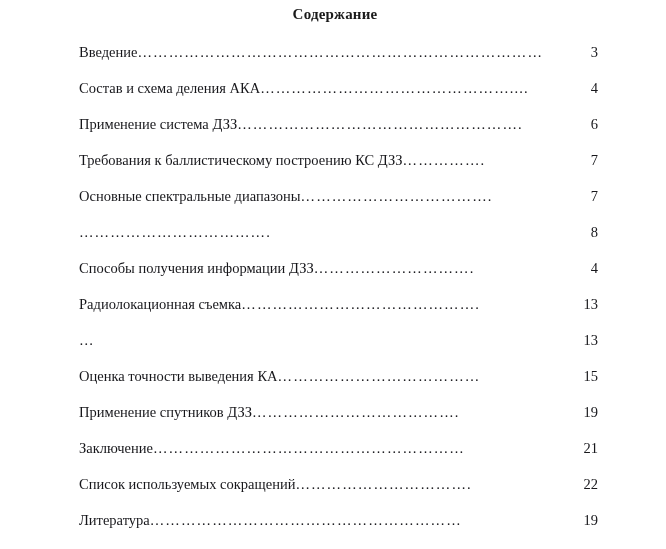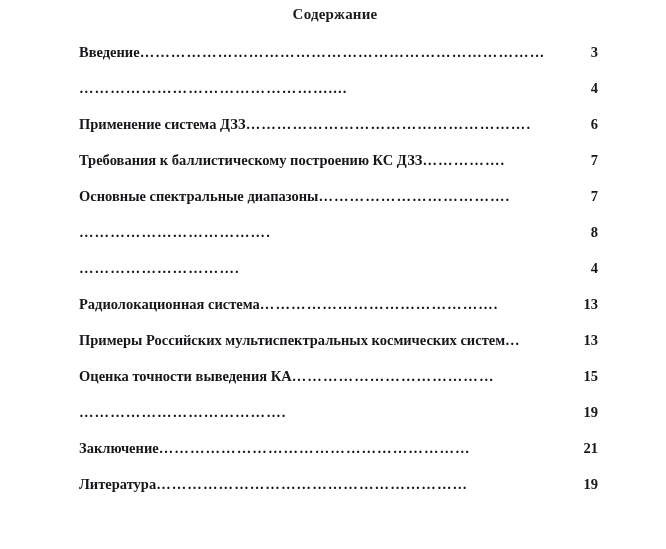--- a/index.html
+++ b/index.html
@@ -35,21 +35,20 @@
   }
   .toc-row {
     display: flex;
     align-items: baseline;
     font-size: 14.5px;
     line-height: 1;
     height: 36px;
     color: #17171b;
     white-space: nowrap;
     overflow: hidden;
-    font-weight: bold;
   }
   .toc-label {
     flex: 0 0 auto;
   }
   .toc-leader {
     flex: 1 1 auto;
     overflow: hidden;
     letter-spacing: 1.1px;
     font-size: 14.5px;
     color: #17171b;
@@ -66,20 +65,21 @@
 
 <div class="page">
   <div class="doc-title">Содержание</div>
   <div class="toc" id="toc-container">
       <div class="toc-row">
         <span class="toc-label">Введение</span>
         <span class="toc-leader">……………………………………………………………………</span>
         <span class="toc-page">3</span>
       </div>
       <div class="toc-row">
+        <span class="toc-label">Состав и схема деления АКА</span>
         <span class="toc-leader">…………………………………………....</span>
         <span class="toc-page">4</span>
       </div>
       <div class="toc-row">
         <span class="toc-label">Применение система ДЗЗ</span>
         <span class="toc-leader">……………………………………………….</span>
         <span class="toc-page">6</span>
       </div>
       <div class="toc-row">
         <span class="toc-label">Требования к баллистическому построению КС ДЗЗ</span>
@@ -89,46 +89,52 @@
       <div class="toc-row">
         <span class="toc-label">Основные спектральные диапазоны</span>
         <span class="toc-leader">……………………………….</span>
         <span class="toc-page">7</span>
       </div>
       <div class="toc-row">
         <span class="toc-leader">……………………………….</span>
         <span class="toc-page">8</span>
       </div>
       <div class="toc-row">
+        <span class="toc-label">Способы получения информации ДЗЗ</span>
         <span class="toc-leader">………………………….</span>
         <span class="toc-page">4</span>
       </div>
       <div class="toc-row">
-        <span class="toc-label">Радиолокационная система</span>
+        <span class="toc-label">Радиолокационная съемка</span>
         <span class="toc-leader">……………………………………….</span>
         <span class="toc-page">13</span>
       </div>
       <div class="toc-row">
-        <span class="toc-label">Примеры Российских мультиспектральных космических систем</span>
         <span class="toc-leader">…</span>
         <span class="toc-page">13</span>
       </div>
       <div class="toc-row">
         <span class="toc-label">Оценка точности выведения КА</span>
         <span class="toc-leader">…………………………………</span>
         <span class="toc-page">15</span>
       </div>
       <div class="toc-row">
+        <span class="toc-label">Применение спутников ДЗЗ</span>
         <span class="toc-leader">………………………………….</span>
         <span class="toc-page">19</span>
       </div>
       <div class="toc-row">
         <span class="toc-label">Заключение</span>
         <span class="toc-leader">……………………………………………………</span>
         <span class="toc-page">21</span>
+      </div>
+      <div class="toc-row">
+        <span class="toc-label">Список используемых сокращений</span>
+        <span class="toc-leader">…………………………….</span>
+        <span class="toc-page">22</span>
       </div>
       <div class="toc-row">
         <span class="toc-label">Литература</span>
         <span class="toc-leader">……………………………………………………</span>
         <span class="toc-page">19</span>
       </div>
     </div>
 </div>
 
 </body></html>

